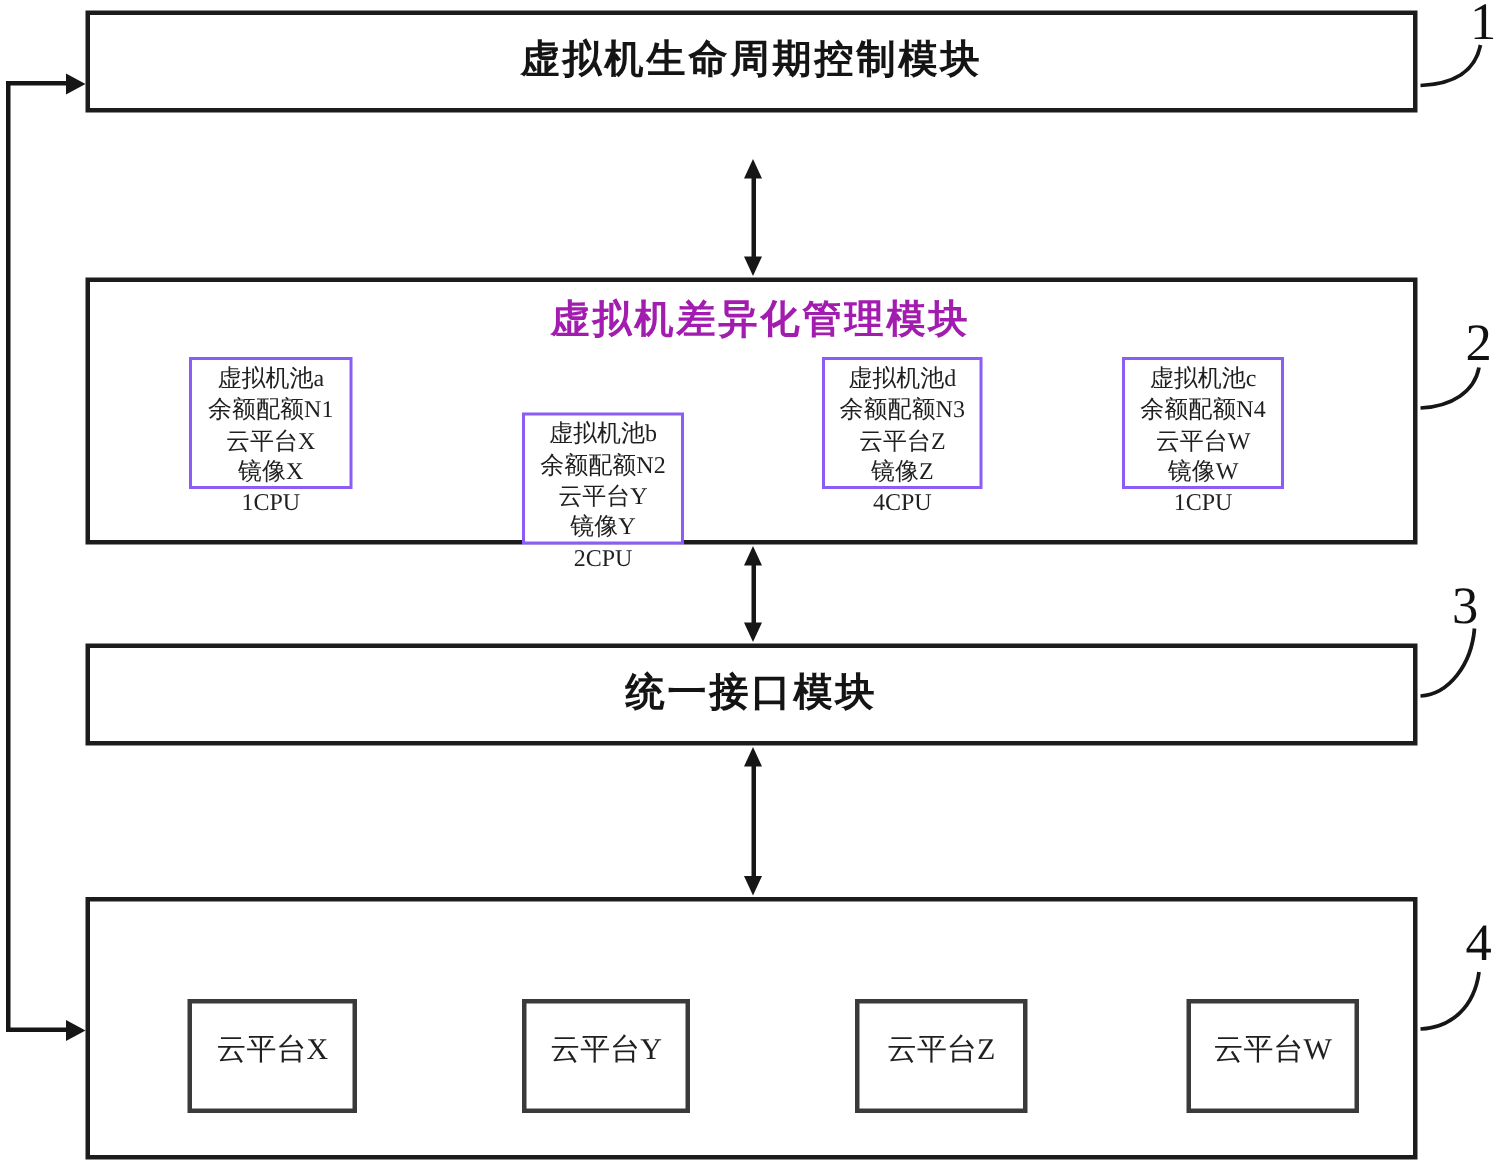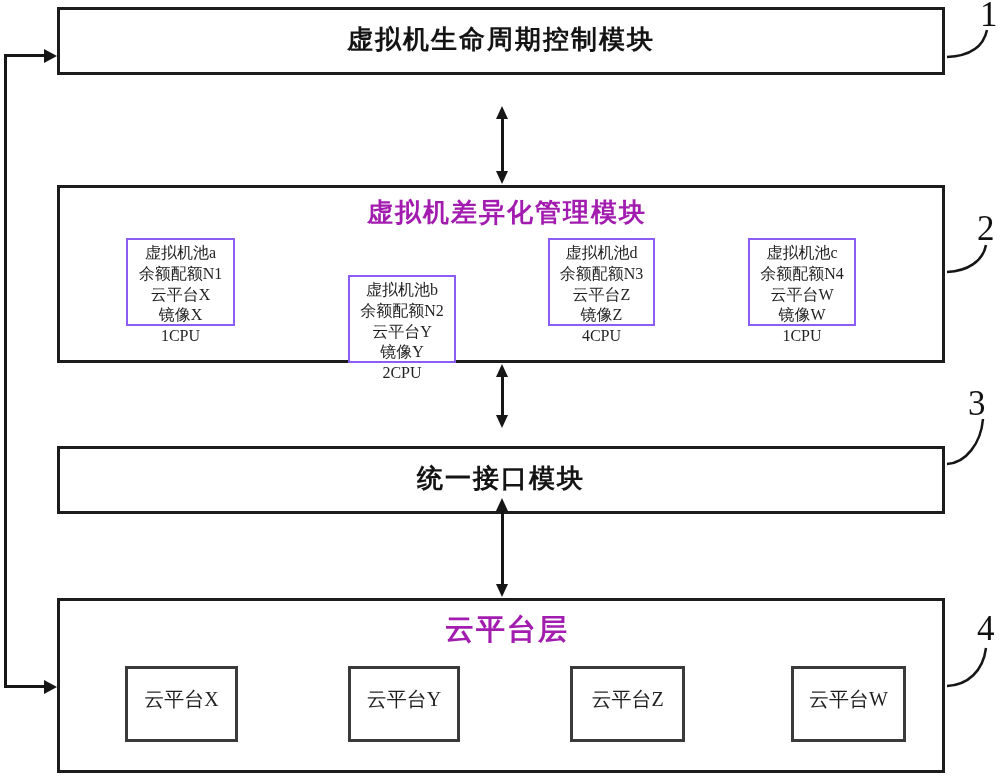--- a/index.html
+++ b/index.html
@@ -12,21 +12,21 @@
     color:#161616;
     overflow:hidden;
   }
   .bigbox {
     position:absolute;
     border:3px solid #1c1c1c;
     background:#ffffff;
   }
   #box-lifecycle   { left:57px; top:7px;   width:888px; height:68px;  }
   #box-diff        { left:57px; top:185px; width:888px; height:178px; }
-  #box-interface   { left:57px; top:446px; width:888px; height:68px;  }
+  #box-interface   { left:57px; top:429px; width:888px; height:68px;  }
   #box-cloudlayer  { left:57px; top:598px; width:888px; height:175px; }
 
   .title-center {
     position:absolute; left:0; right:0; top:50%;
     transform:translateY(-54%);
     text-align:center;
     font-weight:bold; font-size:26px; letter-spacing:2px;
     color:#141414;
   }
   .title-top {
@@ -150,21 +150,20 @@
       <div>镜像W</div>
       <div>1CPU</div>
     </div>
   </div>
 
   <div class="bigbox" id="box-interface">
     <div class="title-center">统一接口模块</div>
   </div>
 
   <div class="bigbox" id="box-cloudlayer">
-    <div class="title-top">云平台层</div>
     <div class="platform" id="plat-x">云平台X</div>
     <div class="platform" id="plat-y">云平台Y</div>
     <div class="platform" id="plat-z">云平台Z</div>
     <div class="platform" id="plat-w">云平台W</div>
   </div>
 
   <div class="dbl-arrow" id="arrow-1">
     <span class="shaft"></span>
   </div>
   <div class="dbl-arrow" id="arrow-2">

